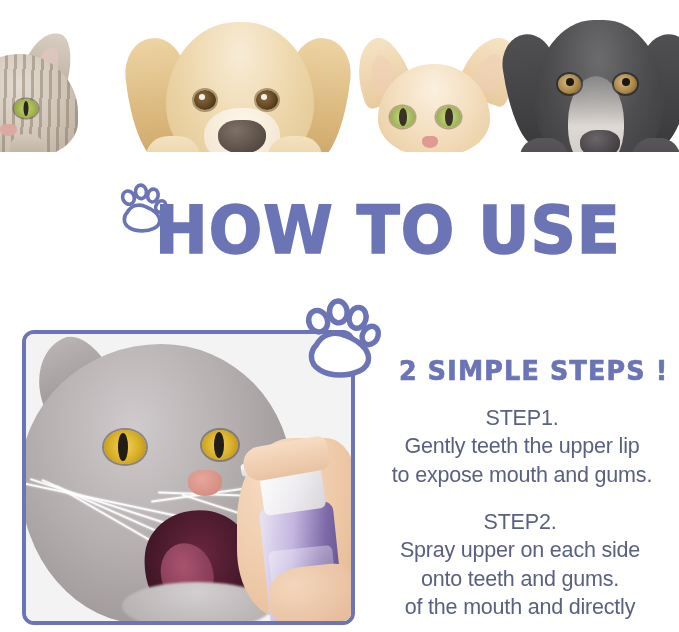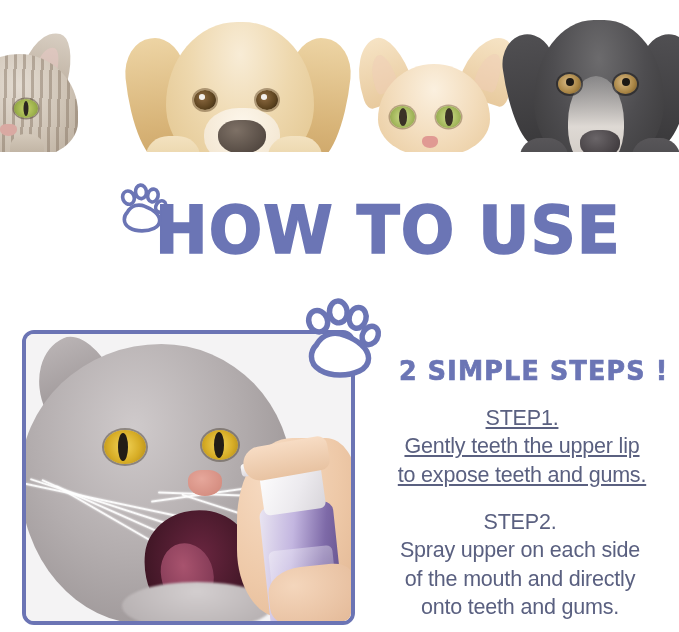--- a/index.html
+++ b/index.html
@@ -335,21 +335,21 @@
   .step-block{
     position:absolute;
     text-align: center;
     color: #5a6080;
     font-family: "Liberation Sans", sans-serif;
     font-size: 21.5px;
     line-height: 1.32;
     letter-spacing: -0.2px;
   }
   .step-block .lbl { display:block; }
-  #step1 { left: 372px; top: 404px; width: 300px; text-decoration: underline; }
+  #step1 { left: 372px; top: 404px; width: 300px; }
   #step2 { left: 366px; top: 508px; width: 308px; }
 </style>
 </head>
 <body>
 
 <div id="page">
 
   <div class="pet-banner">
 
     <div class="pet cat-tabby">
@@ -455,23 +455,23 @@
         <path d="M22 58 C30 44 44 42 56 47 C70 52 84 62 84 74 C84 88 66 94 50 94 C32 94 16 86 16 72 C16 66 18 62 22 58 Z"></path>
       </g>
     </svg>
   </div>
 
   <div class="steps-heading">2 SIMPLE STEPS !</div>
 
   <div class="step-block" id="step1">
     <span class="lbl">STEP1.</span>
     <span class="lbl">Gently teeth the upper lip</span>
-    <span class="lbl">to expose teeth and gums.</span>
+    <span class="lbl">to expose mouth and gums.</span>
   </div>
 
   <div class="step-block" id="step2">
     <span class="lbl">STEP2.</span>
     <span class="lbl">Spray upper on each side</span>
+    <span class="lbl">onto teeth and gums.</span>
     <span class="lbl">of the mouth and directly</span>
-    <span class="lbl">onto teeth and gums.</span>
   </div>
 
 </div>
 
 </body></html>

